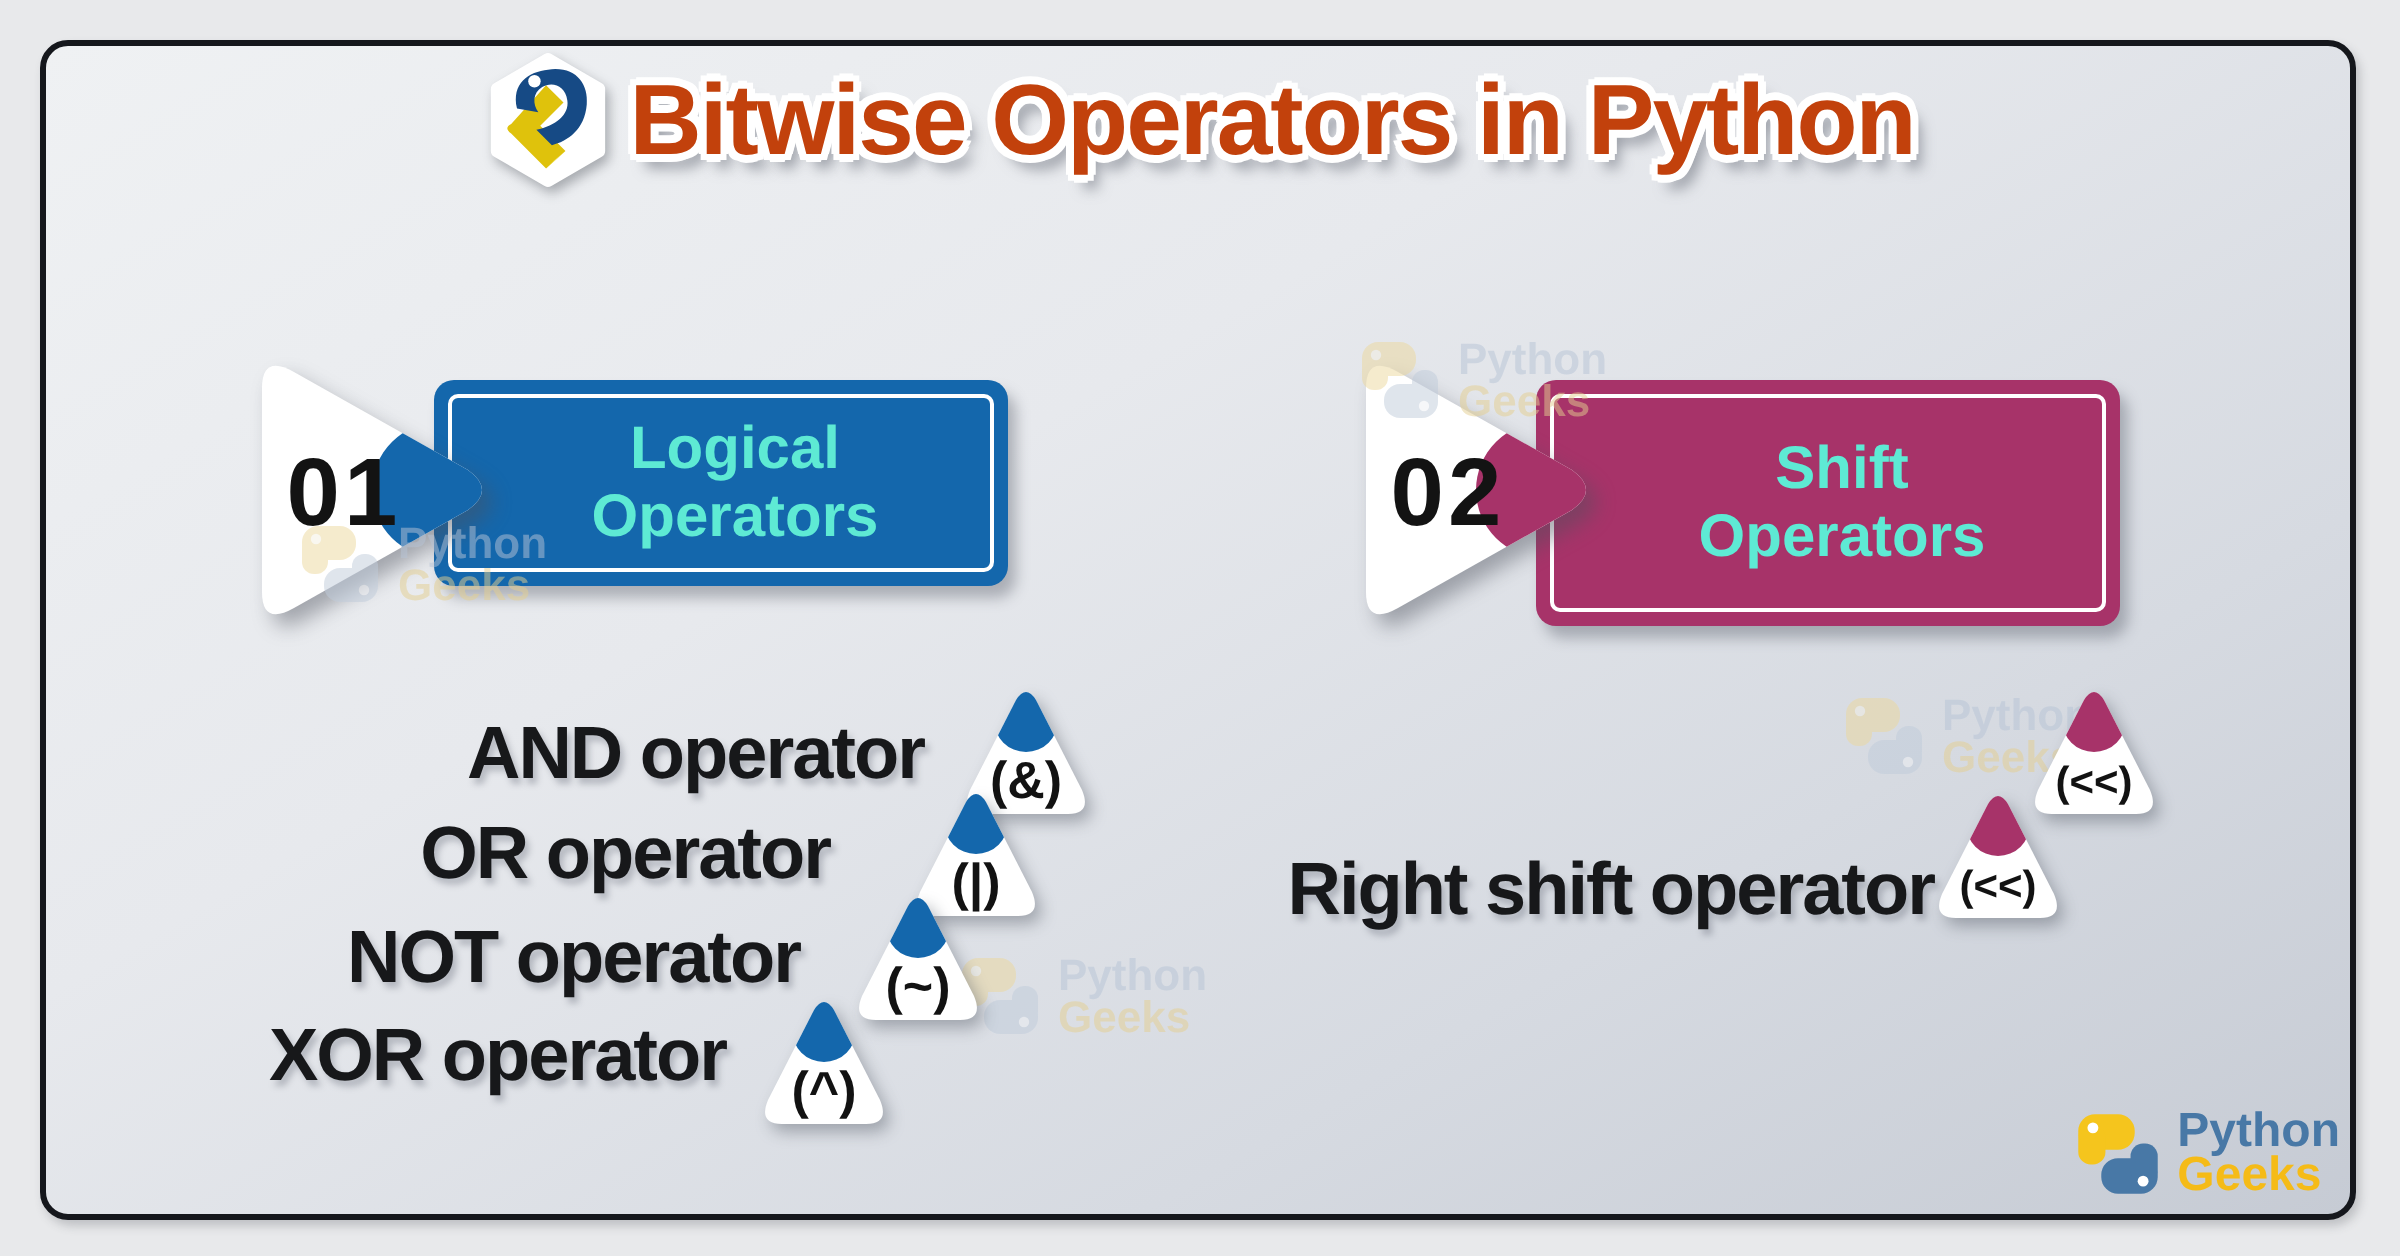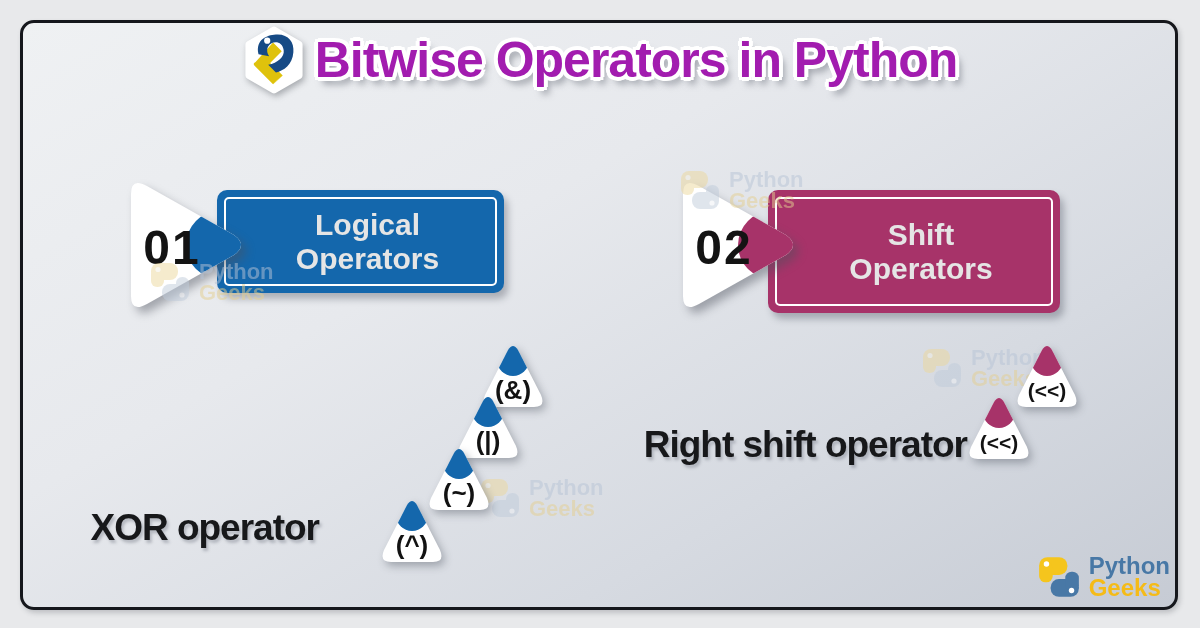--- a/index.html
+++ b/index.html
@@ -15,41 +15,41 @@
     box-shadow:2px 3px 5px rgba(70,75,85,.25);
   }
 
   
   .header {
     position:absolute; left:0; right:0; top:26px; z-index:6;
     display:flex; justify-content:center; align-items:center; gap:10px;
   }
   .badge-icon { filter:drop-shadow(2px 3px 3px rgba(40,45,55,.35)); flex:0 0 auto; }
   .title {
-    font-size:50px; font-weight:900; color:#a21caf; letter-spacing:-1px;
+    font-size:50px; font-weight:900; color:#c2410c; letter-spacing:-1px;
     white-space:pre;
     text-shadow:
       -3px -3px 0 #fff, 3px -3px 0 #fff, -3px 3px 0 #fff, 3px 3px 0 #fff,
       0 -4px 0 #fff, 0 4px 0 #fff, -4px 0 0 #fff, 4px 0 0 #fff,
       5px 7px 7px rgba(95,100,112,.6);
   }
 
   
   .sec-box {
     position:absolute; z-index:1; border-radius:10px;
     box-shadow:4px 6px 7px rgba(85,90,102,.4);
   }
   .sec-box::after {
     content:''; position:absolute; inset:7px;
     border:2px solid #fff; border-radius:5px; pointer-events:none;
   }
   .sec-box .box-label {
     position:absolute; inset:0; padding-left:14px;
     display:flex; flex-direction:column; justify-content:center; align-items:center;
-    color:#e5e5e5; font-size:30px; font-weight:700; line-height:1.12; letter-spacing:0;
+    color:#5eead4; font-size:30px; font-weight:700; line-height:1.12; letter-spacing:0;
   }
 
   .num-tri { position:absolute; z-index:2; filter:drop-shadow(5px 6px 5px rgba(75,80,92,.45)); }
   .num-tri text { font-family:"Liberation Sans","DejaVu Sans",sans-serif; font-size:48px; font-weight:600; fill:#131313; letter-spacing:2px; }
 
   
   .op-name {
     position:absolute; z-index:4; white-space:pre;
     font-size:37px; font-weight:700; color:#17181a; letter-spacing:-1px;
     text-shadow:2px 3px 3px rgba(110,115,127,.4);
@@ -195,39 +195,42 @@
       <span>Shift</span>
       <span>Operators</span>
     </div>
   </div>
   <svg class="num-tri" style="left:672px; top:173px" width="130" height="144" viewBox="0 0 130 144">
     <path d="M 27 13 L 114 62 Q 128 72 114 82 L 27 131 Q 11 140 11 123 L 11 21 Q 11 4 27 13 Z" fill="#ffffff"></path>
     <circle cx="100" cy="72" r="34" clip-path="url(#bigTriClip)" fill="#a73369"></circle>
     <text x="52" y="74" text-anchor="middle" dominant-baseline="central">02</text>
   </svg>
 
+  <div class="op-name" style="right:738px; top:356px">AND operator</div>
   <svg class="op-tri" style="left:480px; top:341px" width="66" height="70" viewBox="0 0 66 70">
     <path d="M 38 9 Q 33 1 28 9 L 5 54 Q 0 66 12 66 L 54 66 Q 66 66 61 54 Z" fill="#ffffff"></path>
     <circle cx="33" cy="19" r="16" clip-path="url(#smallTriClip)" fill="#1467ac"></circle>
     <text class="sym3" x="33" y="58" text-anchor="middle">(&amp;)</text>
   </svg>
 
+  <div class="op-name" style="right:785px; top:406px">OR operator</div>
   <svg class="op-tri" style="left:455px; top:392px" width="66" height="70" viewBox="0 0 66 70">
     <path d="M 38 9 Q 33 1 28 9 L 5 54 Q 0 66 12 66 L 54 66 Q 66 66 61 54 Z" fill="#ffffff"></path>
     <circle cx="33" cy="19" r="16" clip-path="url(#smallTriClip)" fill="#1467ac"></circle>
     <text class="sym3" x="33" y="58" text-anchor="middle">(|)</text>
   </svg>
 
+  <div class="op-name" style="right:800px; top:458px">NOT operator</div>
   <svg class="op-tri" style="left:426px; top:444px" width="66" height="70" viewBox="0 0 66 70">
     <path d="M 38 9 Q 33 1 28 9 L 5 54 Q 0 66 12 66 L 54 66 Q 66 66 61 54 Z" fill="#ffffff"></path>
     <circle cx="33" cy="19" r="16" clip-path="url(#smallTriClip)" fill="#1467ac"></circle>
     <text class="sym3" x="33" y="58" text-anchor="middle">(~)</text>
   </svg>
 
-  <div class="op-name" style="right:881px; top:507px">XOR operator</div>
+  <div class="op-name" style="right:837px; top:507px">XOR operator</div>
   <svg class="op-tri" style="left:379px; top:496px" width="66" height="70" viewBox="0 0 66 70">
     <path d="M 38 9 Q 33 1 28 9 L 5 54 Q 0 66 12 66 L 54 66 Q 66 66 61 54 Z" fill="#ffffff"></path>
     <circle cx="33" cy="19" r="16" clip-path="url(#smallTriClip)" fill="#1467ac"></circle>
     <text class="sym3" x="33" y="58" text-anchor="middle">(^)</text>
   </svg>
 
   <svg class="op-tri" style="left:1014px; top:341px" width="66" height="70" viewBox="0 0 66 70">
     <path d="M 38 9 Q 33 1 28 9 L 5 54 Q 0 66 12 66 L 54 66 Q 66 66 61 54 Z" fill="#ffffff"></path>
     <circle cx="33" cy="19" r="16" clip-path="url(#smallTriClip)" fill="#a73369"></circle>
     <text class="sym4" x="33" y="57" text-anchor="middle">(&lt;&lt;)</text>

